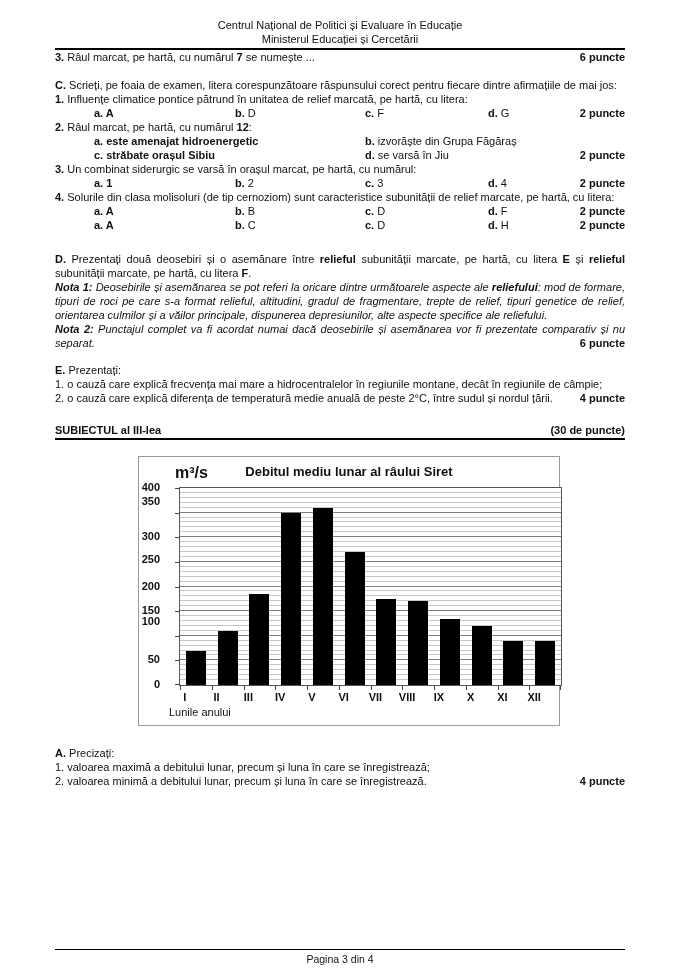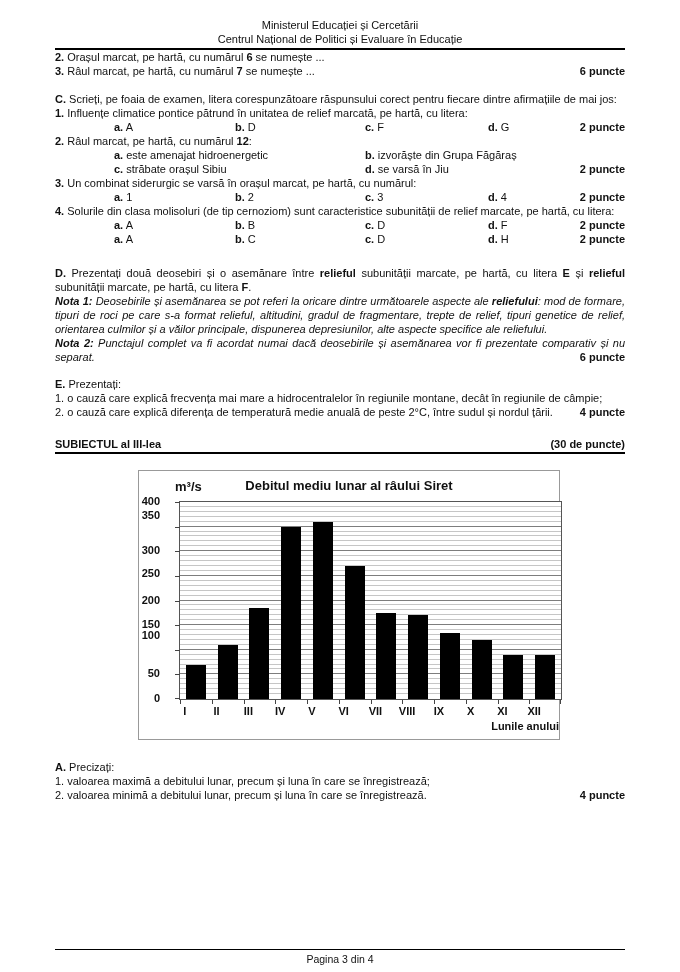--- a/index.html
+++ b/index.html
@@ -13,63 +13,62 @@
   }
   p{margin:0;}
   .b{font-weight:bold;}
   .i{font-style:italic;}
   .just{text-align:justify;}
   .rel{position:relative;}
   .pts{position:absolute;right:0;bottom:0;font-weight:bold;white-space:nowrap;}
   .hdr{text-align:center;border-bottom:2px solid #000;padding-bottom:2px;}
   .optrow{position:relative;height:14px;}
   .opt{position:absolute;top:0;white-space:nowrap;}
-  .oc1{left:59px;}.oc2{left:180px;}.oc3{left:310px;}.oc4{left:433px;}
+  .oc1{left:39px;font-weight:bold;}.oc2{left:180px;}.oc3{left:310px;}.oc4{left:433px;}
   .gap8{height:8px;}.gap13{height:13px;}.gap14{height:14px;}.gap18{height:18px;}.gap20{height:20px;}
   .subject-row{display:flex;justify-content:space-between;border-bottom:2px solid #000;
     font-weight:bold;padding-bottom:1px;}
   
   .chart-box{margin-left:83px;width:422px;border:1px solid #999;box-sizing:border-box;
     background:#fff;padding-bottom:3px;}
   .chart-head{position:relative;text-align:center;padding:7px 0 8px 0;font-size:13px;line-height:15px;}
-  .chart-head .yunit{position:absolute;left:36px;top:9px;font-size:13px;line-height:13px;}
+  .chart-head .yunit{position:absolute;left:36px;top:9px;font-size:16px;line-height:13px;}
   .chart-body{display:flex;gap:12px;}
   .ylabels{width:28px;position:relative;height:197px;flex:none;}
   .ylab{position:absolute;right:7px;height:14px;line-height:14px;font-weight:bold;}
   .plot{width:381px;height:197px;border:1px solid #555;position:relative;background:#fff;flex:none;}
   .grid{position:absolute;left:0;right:0;height:1px;}
   .grid.minor{background:#c6c6c6;}
   .grid.major{background:#7d7d7d;}
   .bars{position:absolute;left:0;top:0;width:100%;height:100%;display:flex;align-items:flex-end;}
   .slot{flex:1;display:flex;justify-content:center;align-items:flex-end;height:100%;}
   .bar{width:20px;background:#000;}
   .ymark{position:absolute;left:-5px;width:5px;height:1px;background:#444;}
   .xmark{position:absolute;bottom:-5px;width:1px;height:4px;background:#444;}
   .xlabels-row{display:flex;padding-top:5px;}
   .ylabels-spacer{width:30px;flex:none;}
   .xlabels{width:381px;display:flex;flex:none;}
   .xcell{flex:1;text-align:center;font-weight:bold;line-height:13px;}
-  .xaxis-title{text-align:right;margin-left:30px;font-weight:bold;line-height:13px;padding:2px 0 3px 0;}
+  .xaxis-title{text-align:left;margin-left:30px;font-weight:normal;line-height:13px;padding:2px 0 3px 0;}
   
   .footer{margin-top:auto;padding-bottom:6px;}
   .footer-rule{border-top:1px solid #000;}
   .footer-row{display:flex;justify-content:space-between;font-size:10.5px;line-height:13px;padding-top:1px;}
   .footer-center{text-align:center;font-size:10.5px;line-height:13px;padding-top:3px;}
 </style>
 </head>
 <body>
 
 <div class="page">
 
   <div class="hdr">
+    <p>Centrul Național de Politici și Evaluare în Educație</p>
     <p>Ministerul Educației și Cercetării</p>
-    <p>Centrul Național de Politici și Evaluare în Educație</p>
-  </div>
-
-  <p class="rel"><span class="b">2.</span><span> Orașul marcat, pe hartă, cu numărul </span><span class="b">6</span><span> se numește ...</span></p>
+  </div>
+
   <p class="rel"><span class="b">3.</span><span> Râul marcat, pe hartă, cu numărul </span><span class="b">7</span><span> se numește ...</span><span class="pts">6 puncte</span></p>
 
   <div class="gap14"></div>
 
   <p class="just"><span class="b">C.</span><span> Scrieți, pe foaia de examen, litera corespunzătoare răspunsului corect pentru fiecare dintre afirmațiile de mai jos:</span></p>
 
   <p><span class="b">1.</span><span> Influențe climatice pontice pătrund în unitatea de relief marcată, pe hartă, cu litera:</span></p>
   <div class="optrow">
     <span class="opt oc1"><b>a.</b><span> A</span></span>
     <span class="opt oc2"><b>b.</b><span> D</span></span>

